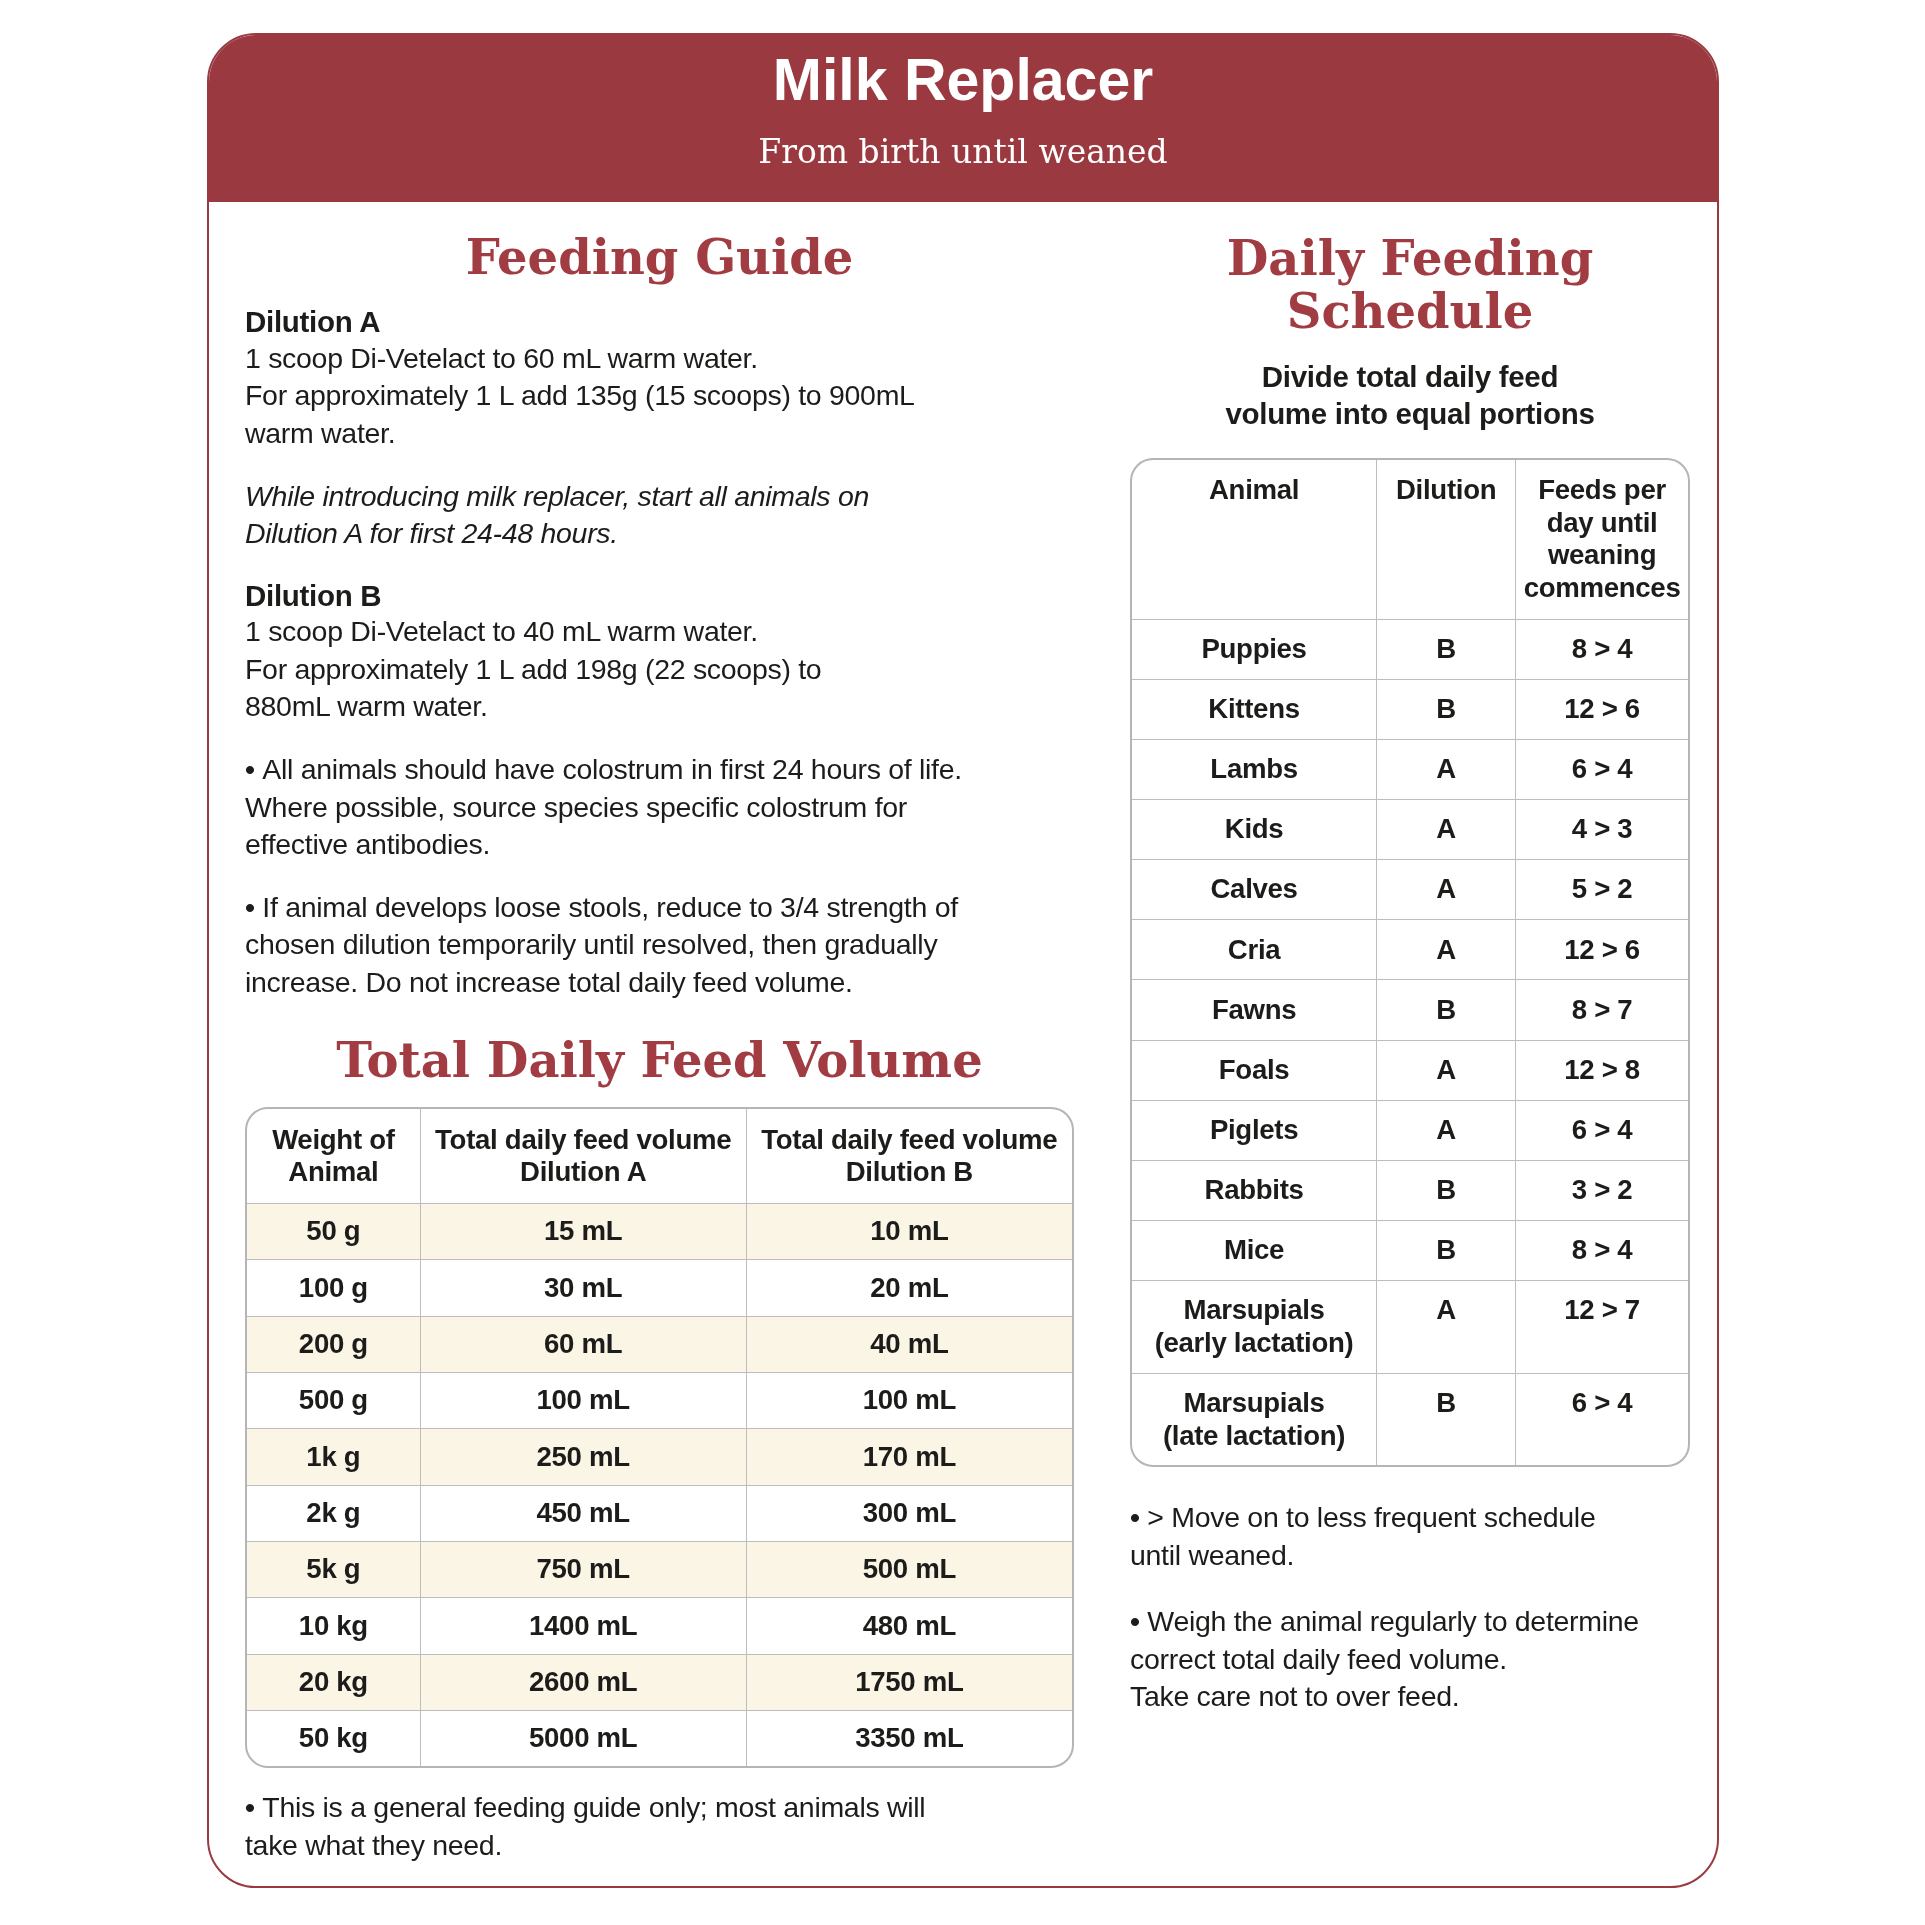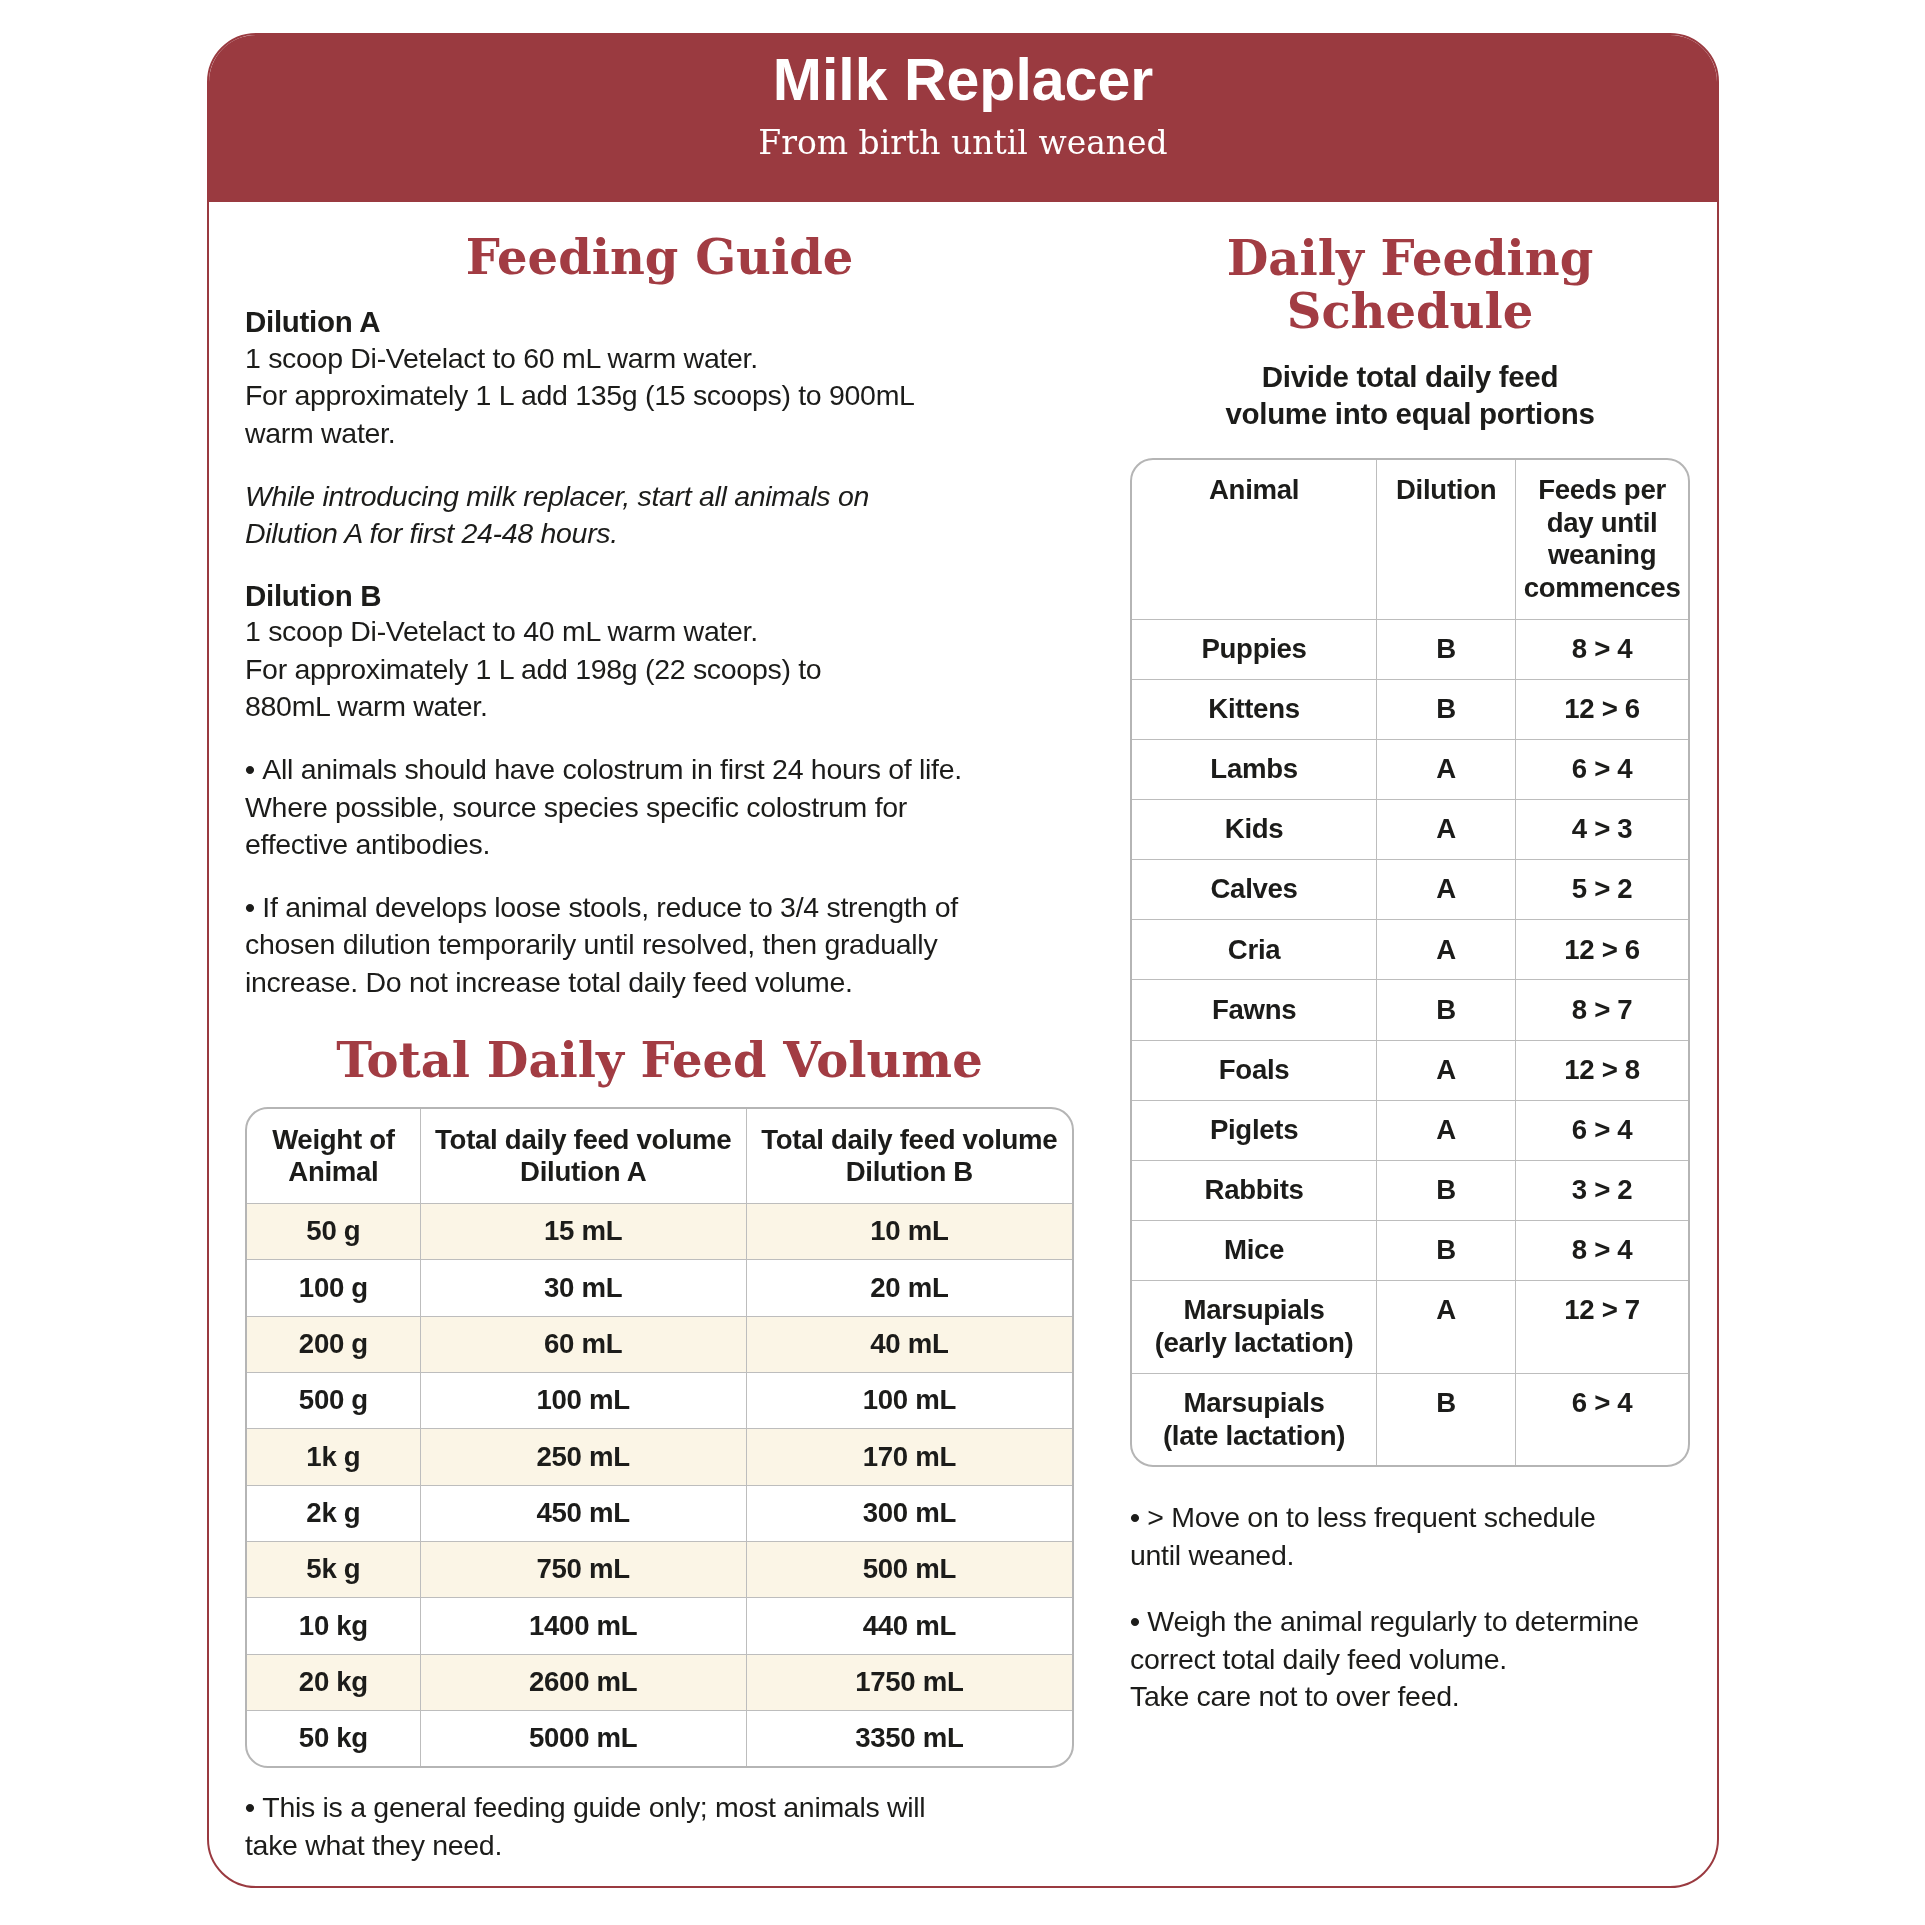--- a/index.html
+++ b/index.html
@@ -14,21 +14,21 @@
     background:#ffffff;overflow:hidden;
   }
   .band{
     background:#9a3a40;height:167px;text-align:center;color:#ffffff;
     padding-top:15px;box-sizing:border-box;
   }
   .title{
     font-family:Liberation Sans, sans-serif;font-weight:700;font-size:59px;line-height:1.05;
   }
   .subtitle{
-    font-family:"DejaVu Serif", serif;font-weight:400;font-size:33px;margin-top:11px;
+    font-family:"DejaVu Serif", serif;font-weight:400;font-size:33px;margin-top:20px;
   }
   .content{
     display:flex;gap:56px;padding:28.5px 27px 0 36px;box-sizing:border-box;
   }
   .colL{width:829px;flex:0 0 auto;}
   .colR{flex:1 1 auto;min-width:0;}
   h2{
     font-family:"DejaVu Serif", serif;font-weight:700;color:#a23c43;
     text-align:center;font-size:48px;line-height:1.1;margin:0;white-space:pre-line;
   }
@@ -146,21 +146,21 @@
                 <td>300 mL</td>
               </tr>
               <tr>
                 <td>5k g</td>
                 <td>750 mL</td>
                 <td>500 mL</td>
               </tr>
               <tr>
                 <td>10 kg</td>
                 <td>1400 mL</td>
-                <td>440 mL</td>
+                <td>480 mL</td>
               </tr>
               <tr>
                 <td>20 kg</td>
                 <td>2600 mL</td>
                 <td>1750 mL</td>
               </tr>
               <tr>
                 <td>50 kg</td>
                 <td>5000 mL</td>
                 <td>3350 mL</td>

